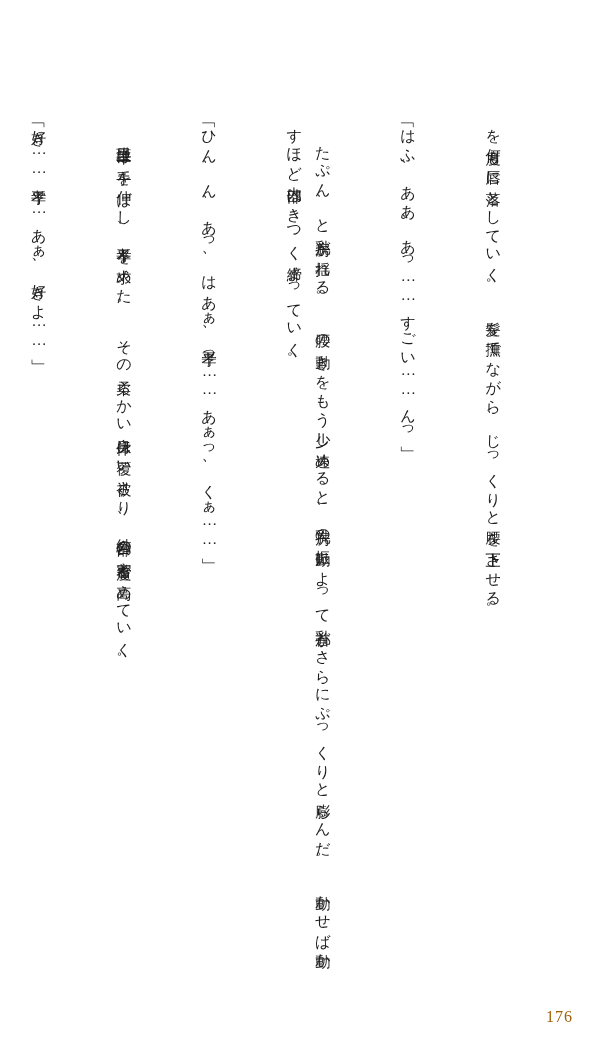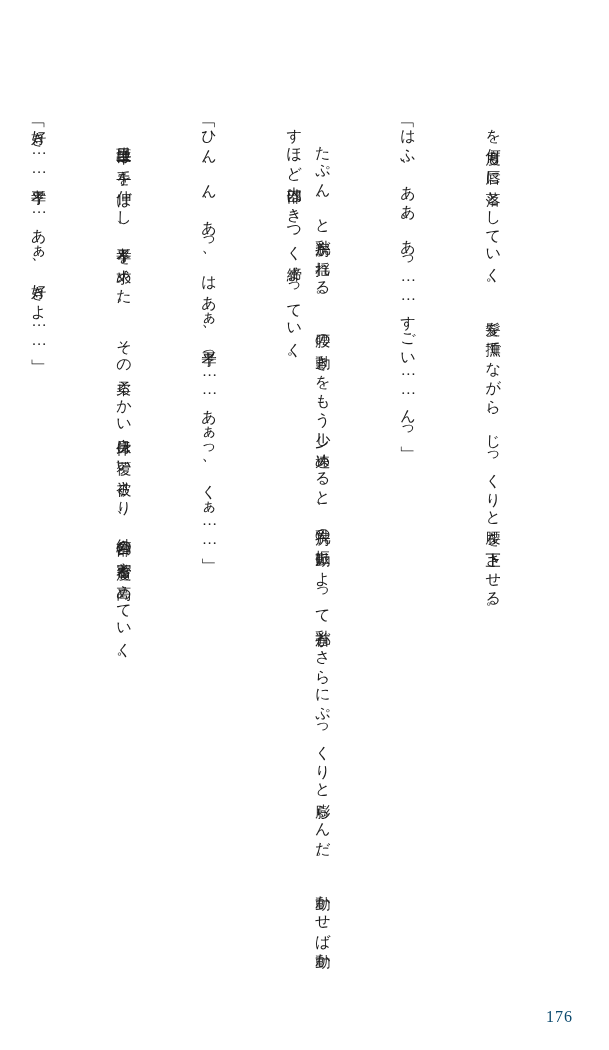--- a/index.html
+++ b/index.html
@@ -51,21 +51,21 @@
     padding: 0;
   }
 
   #page-number {
     position: absolute;
     right: 36px;
     bottom: 24px;
     font-size: 16px;
     letter-spacing: 1px;
     font-family: "Liberation Serif", "DejaVu Serif", serif;
-    color: #0c4a6e;
+    color: #a16207;
   }
 </style>
 </head>
 <body>
 
 <div id="page">
 
   <div id="text-block">
     <span class="para">を何度も唇に落としていく。　髪を撫でながら、じっくりと腰を上下させる。</span>
     <span class="para">「はふ、ああ、あっ……すごい……んっ」</span>

